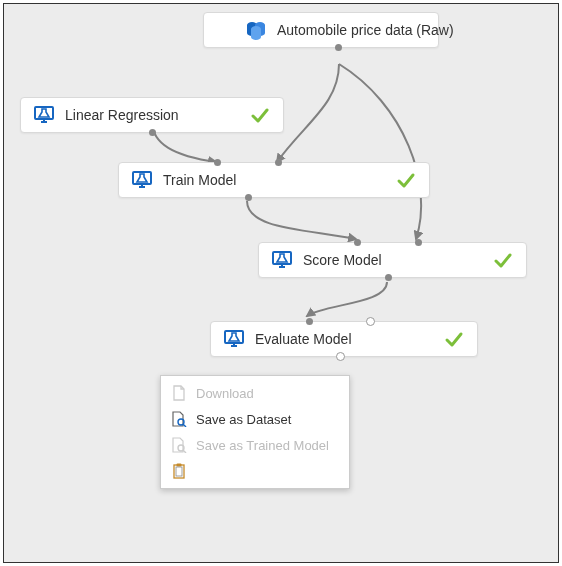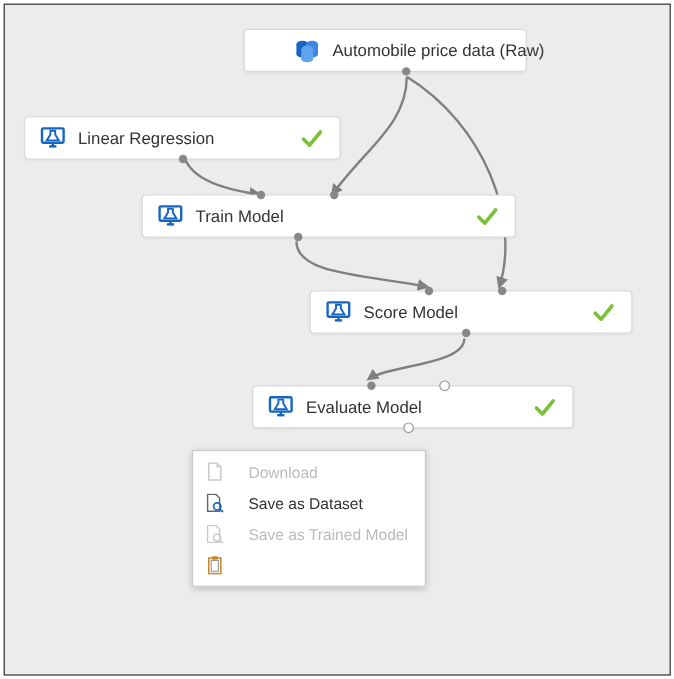--- a/index.html
+++ b/index.html
@@ -71,21 +71,21 @@
     box-shadow: 0 2px 6px rgba(0,0,0,0.2);
     font-size: 13px;
     color: #333;
     padding: 4px 0;
     min-width: 190px;
   }
   .context-menu .item {
     display: flex;
     align-items: center;
     padding: 5px 14px 5px 10px;
-    gap: 20px;
+    gap: 9px;
   }
   .context-menu .item.disabled { color: #bbb; }
   .context-menu .mi-icon {
     width: 16px; height: 16px;
     display: flex; align-items: center; justify-content: center;
   }
 </style>
 </head>
 <body>
 
@@ -102,21 +102,21 @@
 
     <path d="M 335 60 C 400 100, 430 180, 412 235" stroke="#808080" stroke-width="2" fill="none" marker-end="url(#arrow)"></path>
 
     <path d="M 148 117 C 148 140, 170 152, 212 158" stroke="#808080" stroke-width="2" fill="none" marker-end="url(#arrow)"></path>
 
     <path d="M 243 197 C 243 225, 300 225, 352 235" stroke="#808080" stroke-width="2" fill="none" marker-end="url(#arrow)"></path>
 
     <path d="M 383 278 C 383 300, 320 300, 303 312" stroke="#808080" stroke-width="2" fill="none" marker-end="url(#arrow)"></path>
   </svg>
 
-  <div class="node" style="left:199px; top:20px; width:236px;padding-left:41px;">
+  <div class="node" style="left:199px; top:8px; width:236px;padding-left:41px;">
     <span class="icon-slot">
       <svg width="22" height="20" viewBox="0 0 22 20">
         <ellipse cx="7" cy="5" rx="5" ry="3" fill="#1666c1"></ellipse>
         <rect x="2" y="5" width="10" height="8" fill="#1666c1"></rect>
         <ellipse cx="7" cy="13" rx="5" ry="3" fill="#1666c1"></ellipse>
         <ellipse cx="15" cy="5" rx="5" ry="3" fill="#3a86e0"></ellipse>
         <rect x="10" y="5" width="10" height="8" fill="#3a86e0"></rect>
         <ellipse cx="15" cy="13" rx="5" ry="3" fill="#3a86e0"></ellipse>
         <ellipse cx="11" cy="9" rx="5" ry="3" fill="#5fa3ee"></ellipse>
         <rect x="6" y="9" width="10" height="8" fill="#5fa3ee"></rect>

